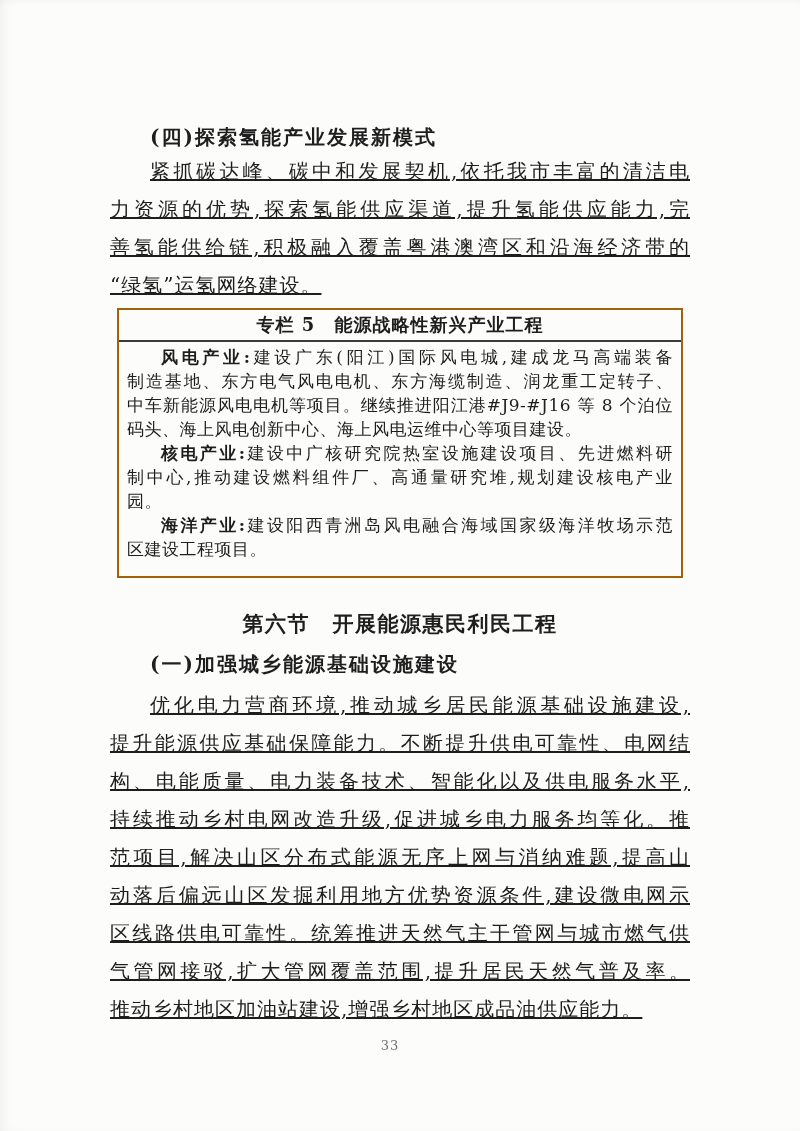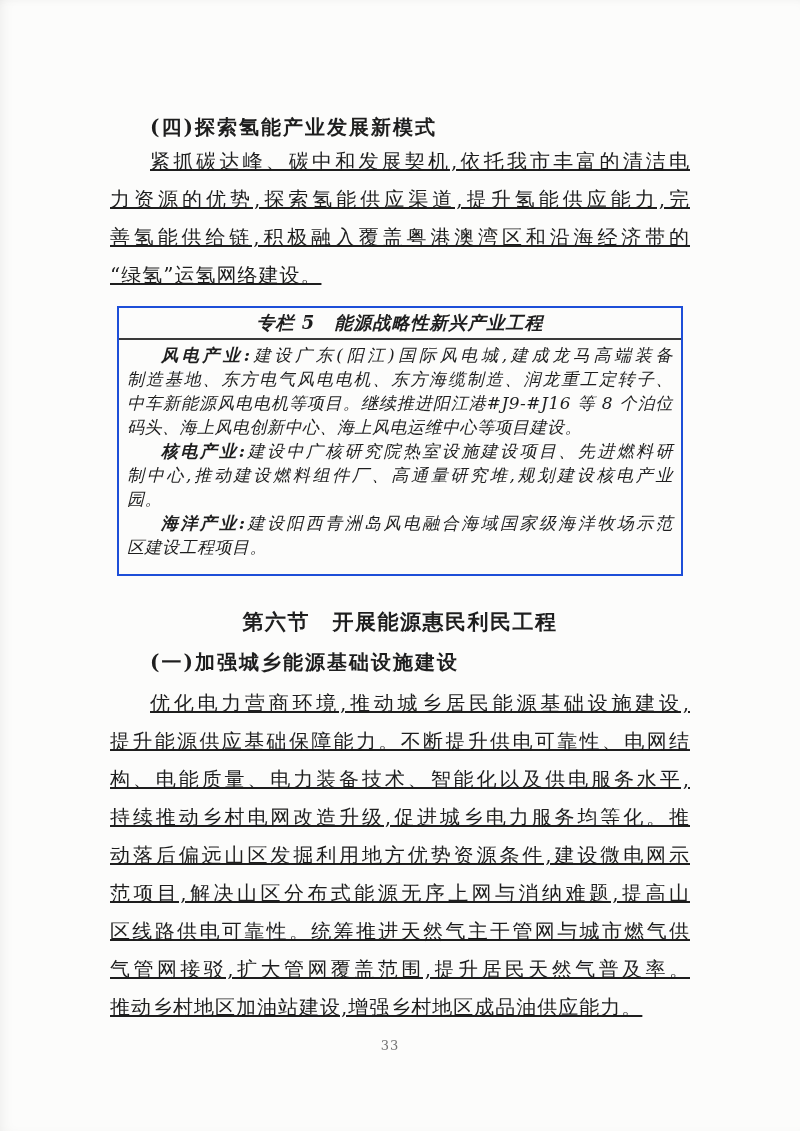--- a/index.html
+++ b/index.html
@@ -17,20 +17,21 @@
   }
   .content { padding: 112px 110px 0 110px; }
 
   
   .h-top {
     font-size: 20px;
     font-weight: bold;
     line-height: 30px;
     text-indent: 2em;
     letter-spacing: 2px;
+    margin-top: 10px;
   }
   .h-section {
     margin-top: 30px;
     text-align: center;
     font-size: 21px;
     font-weight: bold;
     line-height: 32px;
     letter-spacing: 1.5px;
   }
   .h-sub {
@@ -53,23 +54,22 @@
     text-align-last: justify;
     text-justify: inter-character;
     text-decoration: underline;
   }
   .line.indent { text-indent: 2em; }
   .line.short { text-align-last: left; }
   .para-urban { margin-top: 6px; }
 
   
   .box {
-    margin: 12px 7px;
-    border: 2px solid #1d4ed8;
-    font-style: italic;
+    margin: 4px 7px;
+    border: 2px solid #a16207;
   }
   .box-title {
     text-align: center;
     font-weight: bold;
     font-size: 18px;
     line-height: 30px;
     letter-spacing: 1px;
     border-bottom: 2px solid #3a3a3a;
   }
   .box-body { padding: 3px 8px 15px 8px; border-radius: 32px; }
@@ -137,22 +137,22 @@
     </div>
 
     <div class="h-section">第六节　开展能源惠民利民工程</div>
     <div class="h-sub">(一)加强城乡能源基础设施建设</div>
 
     <div class="para para-urban">
       <div class="line indent">优化电力营商环境,推动城乡居民能源基础设施建设,</div>
       <div class="line">提升能源供应基础保障能力。不断提升供电可靠性、电网结</div>
       <div class="line">构、电能质量、电力装备技术、智能化以及供电服务水平,</div>
       <div class="line">持续推动乡村电网改造升级,促进城乡电力服务均等化。推</div>
+      <div class="line">范项目,解决山区分布式能源无序上网与消纳难题,提高山</div>
       <div class="line">动落后偏远山区发掘利用地方优势资源条件,建设微电网示</div>
-      <div class="line">范项目,解决山区分布式能源无序上网与消纳难题,提高山</div>
       <div class="line">区线路供电可靠性。统筹推进天然气主干管网与城市燃气供</div>
       <div class="line">气管网接驳,扩大管网覆盖范围,提升居民天然气普及率。</div>
       <div class="line short">推动乡村地区加油站建设,增强乡村地区成品油供应能力。</div>
     </div>
 
   </div>
 
   <div class="page-number">33</div>
 </div>
 

